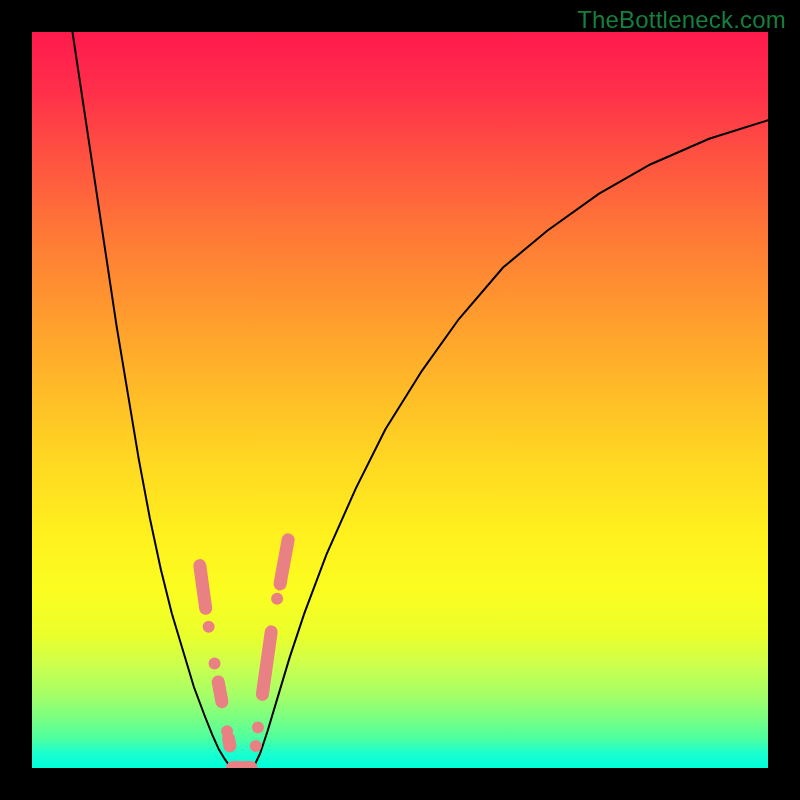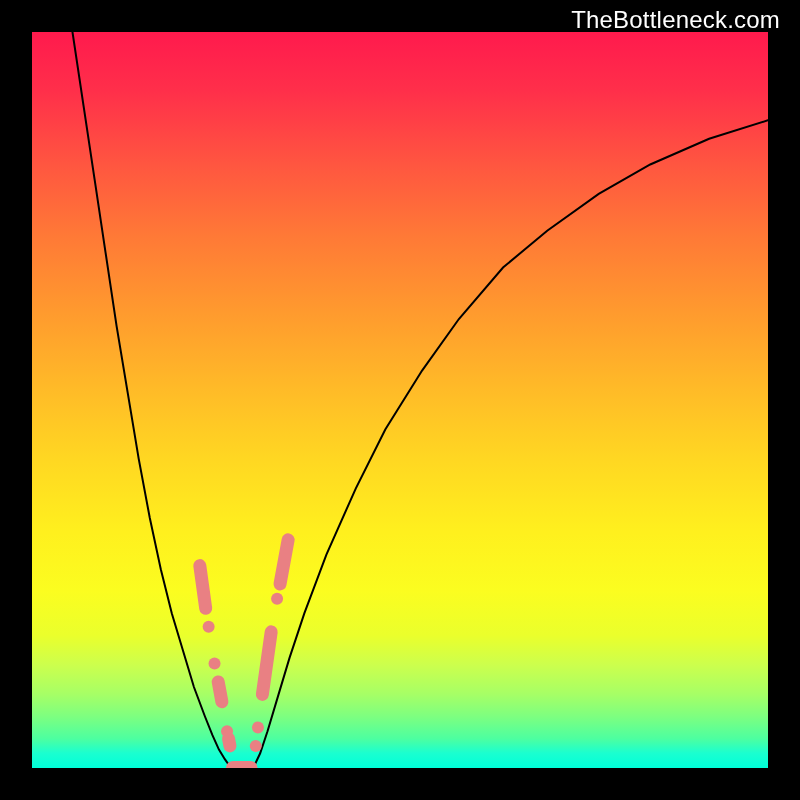--- a/index.html
+++ b/index.html
@@ -38,22 +38,22 @@
       #a6ff66 90%,
       #7dff80 93%,
       #4dffa0 96%,
       #1affd0 98%,
       #00ffd9 100%
     );
   }
   .watermark {
     position: absolute;
     top: 6px;
-    right: 20px;
-    color: #ffffff;
+    right: 14px;
+    color: #15803d;
     font-size: 24px;
     font-weight: 500;
     letter-spacing: 0.2px;
     user-select: none;
   }
   svg.curves {
     position: absolute;
     inset: 0;
     width: 100%;
     height: 100%;

